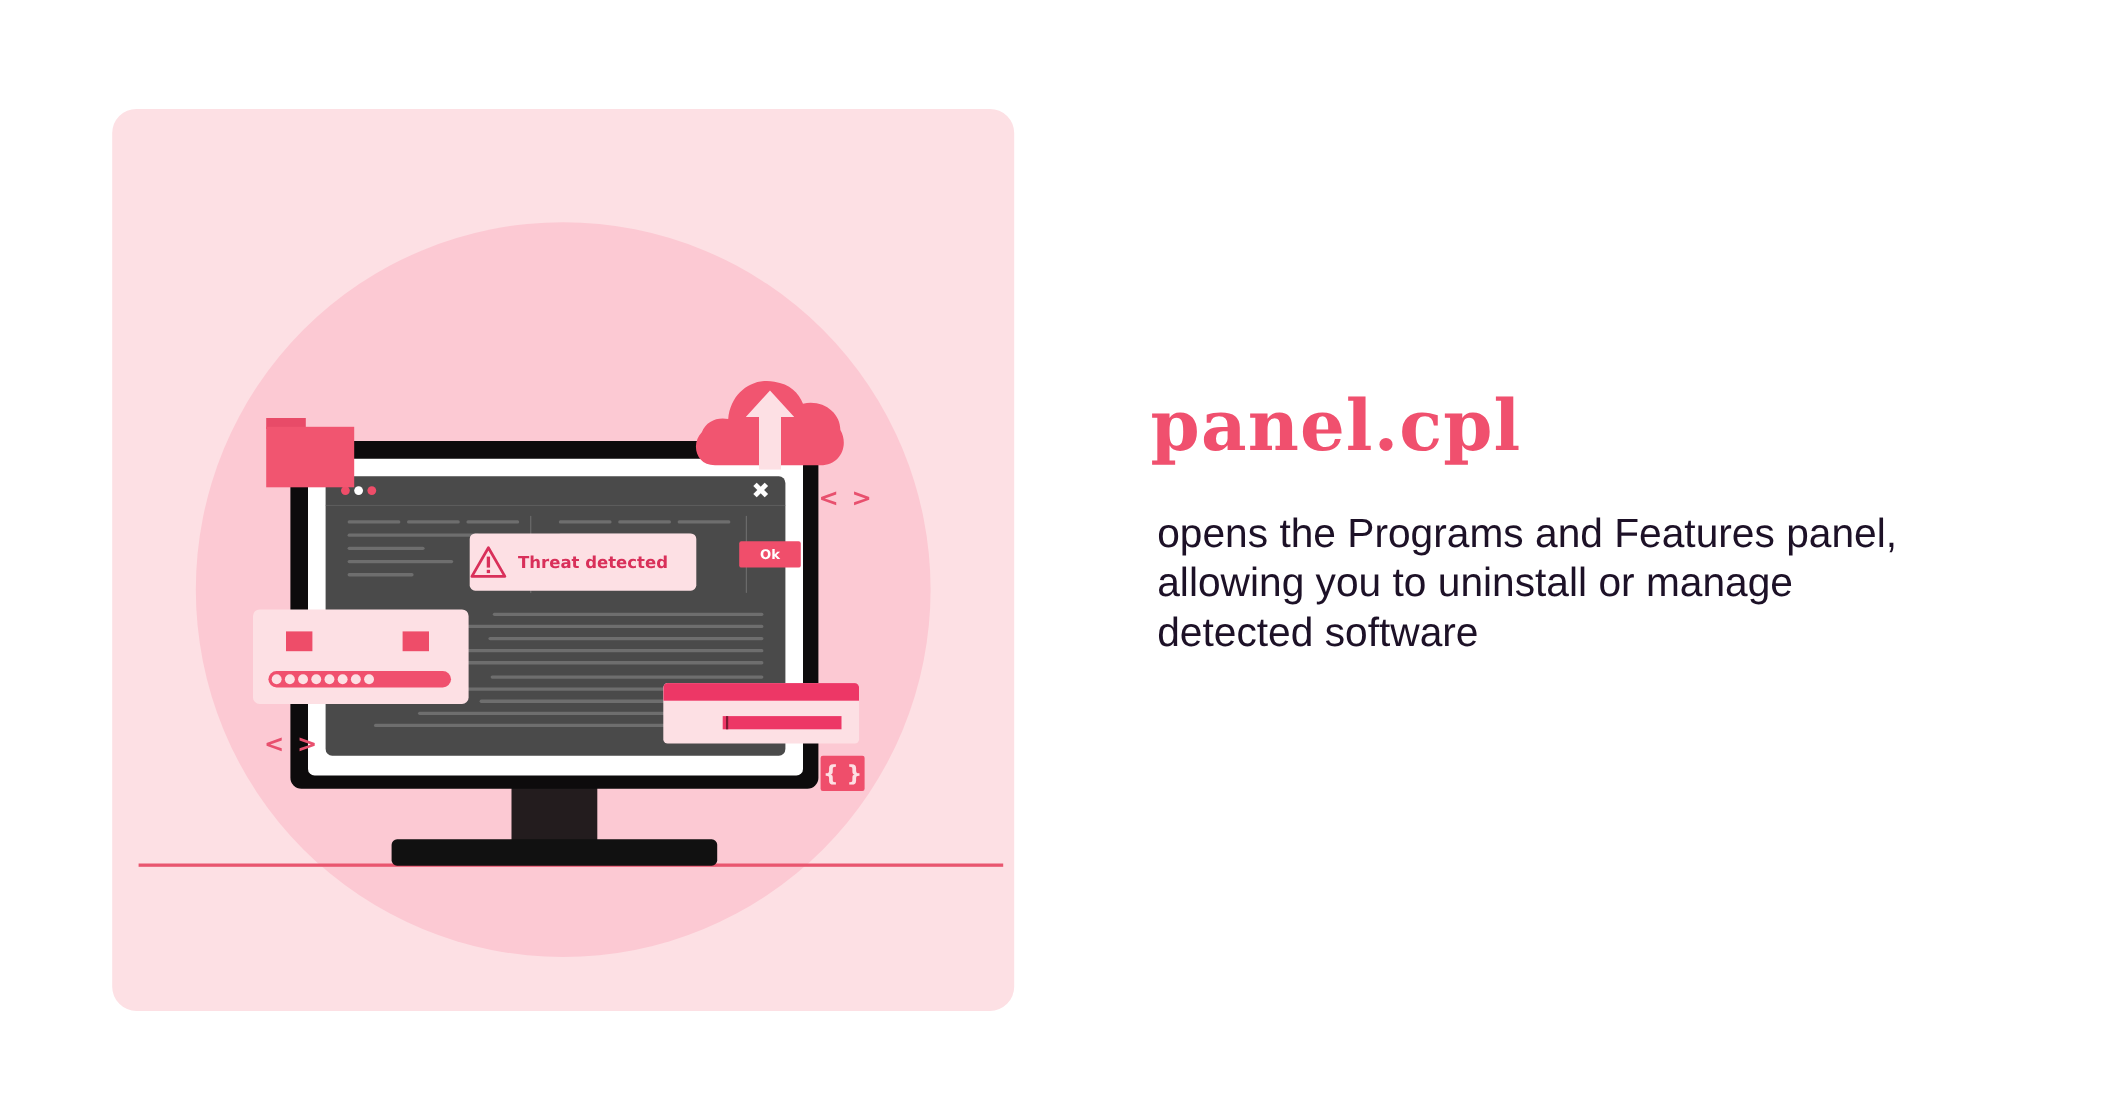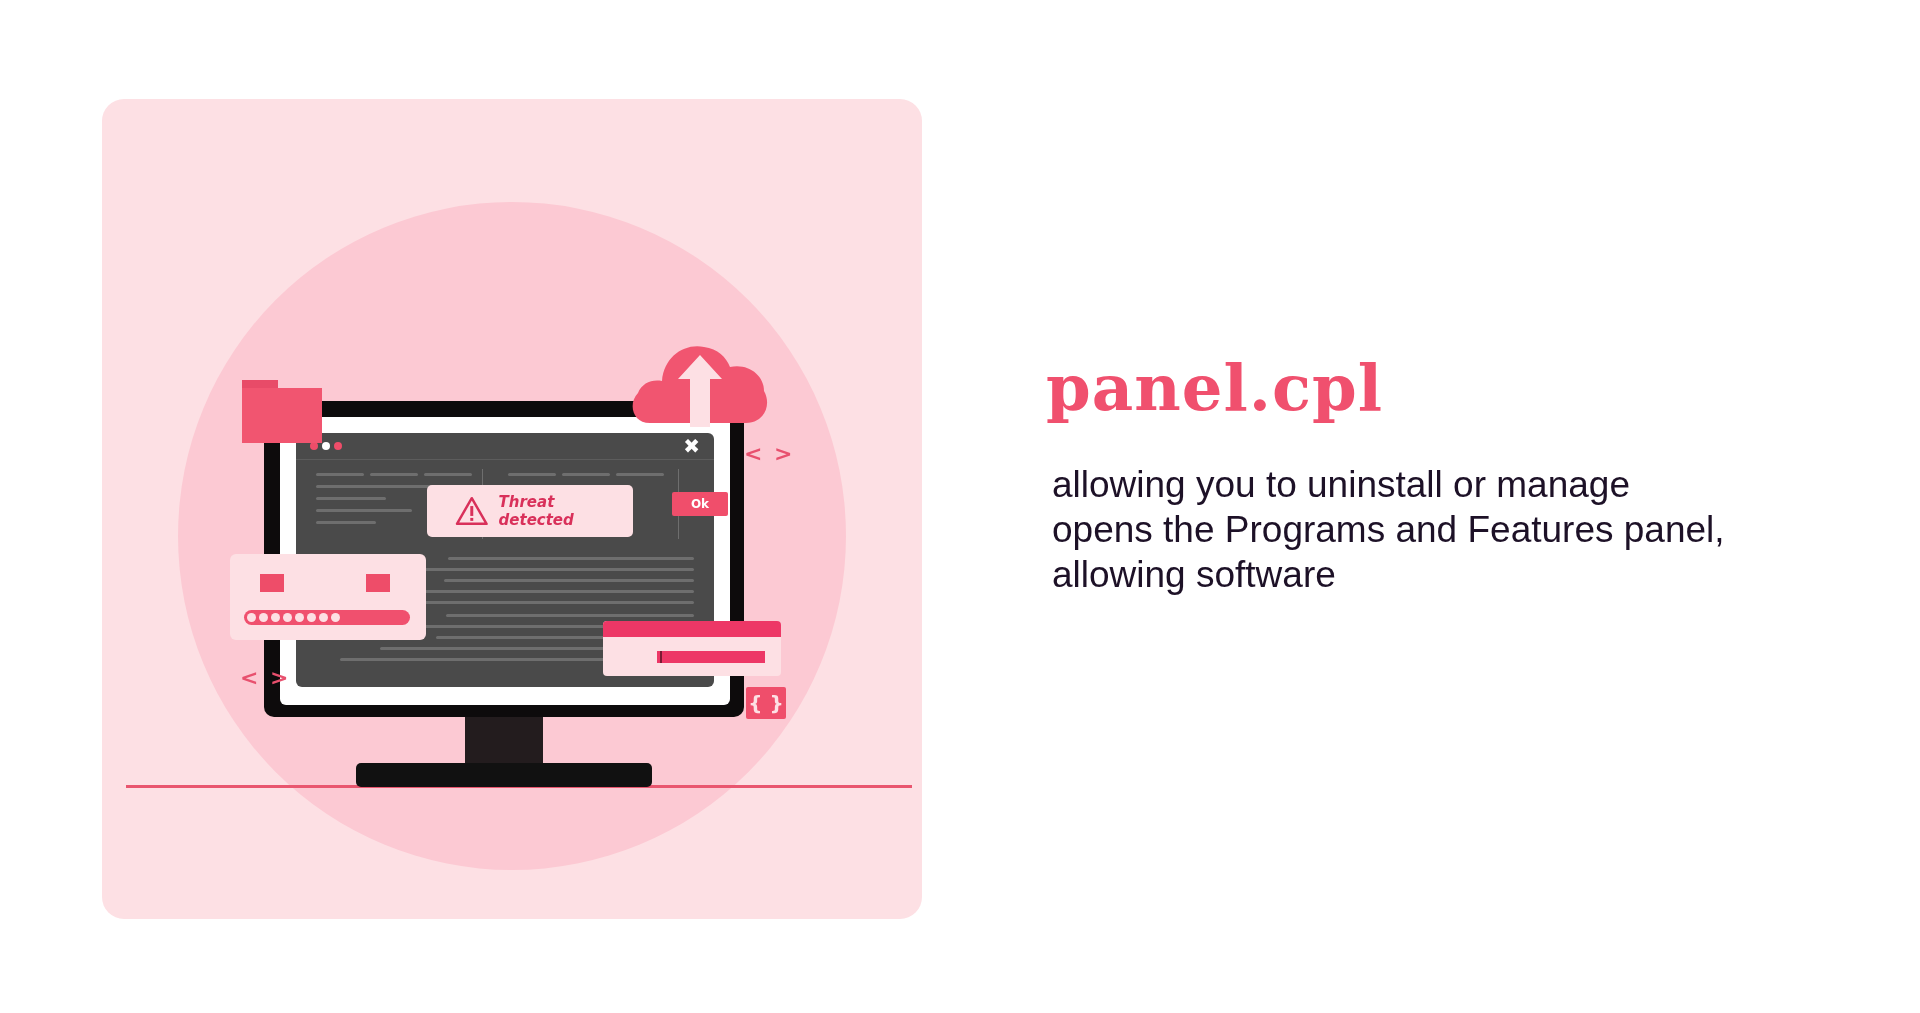--- a/index.html
+++ b/index.html
@@ -25,21 +25,21 @@
     .mon-screen { left: 194px; top: 334px; width: 418px; height: 254px; background: #4a4a4a; border-radius: 6px; overflow: hidden; }
     .scr-topbar { position:absolute; left:0; top:0; width:100%; height:26px; border-bottom:1px solid #5c5c5c; }
     .dot { position:absolute; top:9px; width:8px; height:8px; border-radius:50%; }
     .close-x { position:absolute; right:14px; top:2px; color:#fff; font-size:20px; font-weight:bold; line-height:22px; }
     .line { position:absolute; height:3px; background:#6e6e6e; border-radius:2px; }
     .vline { position:absolute; width:1px; background:#6e6e6e; }
     .folder { left: 140px; top: 281px; width: 80px; height: 63px; }
     .folder .tab { position:absolute; left:0; top:0; width:36px; height:10px; background:#e84b68; }
     .folder .body { position:absolute; left:0; top:8px; width:80px; height:55px; background:#f15570; }
     .cloud { left: 526px; top: 228px; width: 144px; height: 100px; }
-    .threat { left: 325px; top: 386px; width: 206px; height: 52px; background: #fde0e4; border-radius: 5px; display:flex; align-items:center; padding-left:28px; box-sizing:border-box;font-style:italic; }
+    .threat { left: 325px; top: 386px; width: 206px; height: 52px; background: #fde0e4; border-radius: 5px; display:flex; align-items:center; padding-left:0; box-sizing:border-box; }
     .threat-text { color:#d9305a; font-size:15px; font-weight:bold; margin-left:10px; font-family:"DejaVu Sans", sans-serif; }
     .ok-btn { left: 570px; top: 393px; width: 56px; height: 24px; background: #f04e6b; color:#fff; font-size:12px; font-weight:bold; display:flex; align-items:center; justify-content:center; border-radius:2px; }
     .pw-card { left: 128px; top: 455px; width: 196px; height: 86px; background: #fde0e4; border-radius: 6px; }
     .pw-folder { position:absolute; width:24px; height:18px; background:#ee4d69; }
     .pw-bar { position:absolute; left:14px; top:56px; width:166px; height:15px; border-radius:8px; background:#f0506e; }
     .pw-dot { position:absolute; top:3px; width:9px; height:9px; border-radius:50%; background:#fde0e4; }
     .prog-card { left: 501px; top: 522px; width: 178px; height: 55px; background: #fde0e4; border-radius: 4px; overflow:hidden; }
     .prog-head { position:absolute; left:0; top:0; width:100%; height:16px; background:#ed3766; }
     .prog-bar { position:absolute; left:54px; top:30px; width:108px; height:12px; background:#ed3766; }
     .prog-bar::before { content:""; position:absolute; left:3px; top:0; width:2px; height:12px; background:#7d1a33; }
@@ -144,16 +144,16 @@
   <div class="abs prog-card">
     <div class="prog-head"></div>
     <div class="prog-bar"></div>
   </div>
 
   <div class="abs braces">{ }</div>
 </div>
 
 <h1 class="title">panel.cpl</h1>
 <p class="desc">
+  <span>opens the Programs and Features panel,</span>
   <span>allowing you to uninstall or manage</span>
-  <span>opens the Programs and Features panel,</span>
-  <span>allowing software</span>
+  <span>detected software</span>
 </p>
 
 </body></html>

